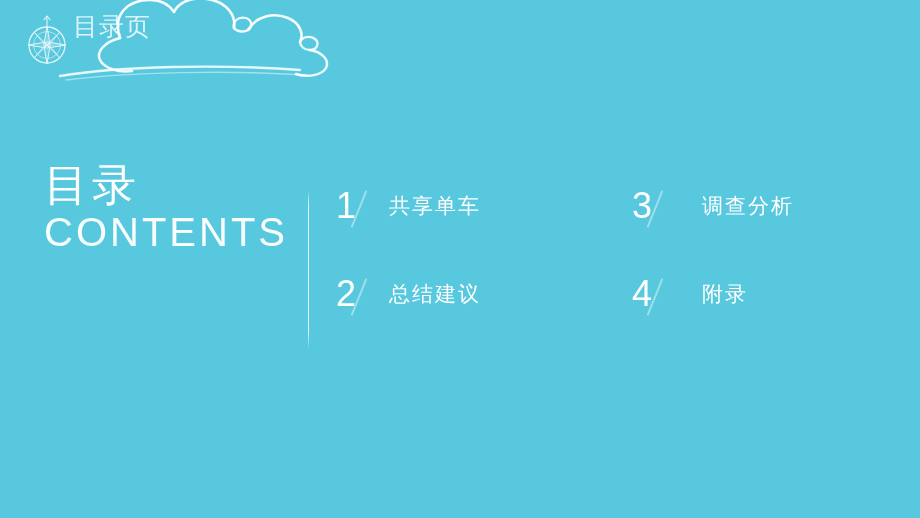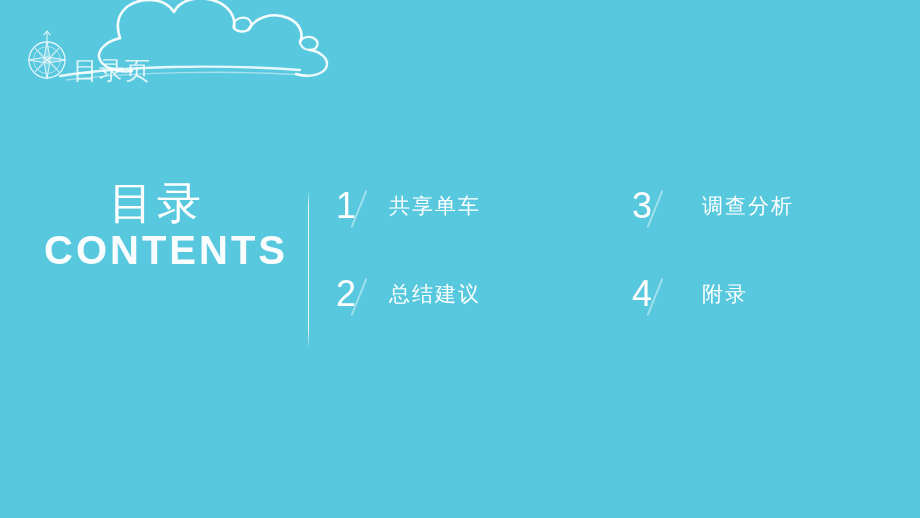--- a/index.html
+++ b/index.html
@@ -25,64 +25,64 @@
     top: -6px;
     width: 340px;
     height: 100px;
     pointer-events: none;
   }
 
   
   #header-badge {
     position: absolute;
     left: 22px;
-    top: 29px;
+    top: 14px;
     height: 54px;
     display: flex;
-    align-items: flex-end;
+    align-items: flex-start;
   }
   #compass-icon {
     width: 50px;
     height: 54px;
     flex: 0 0 auto;
   }
   #header-title {
     margin-left: 1px;
     font-size: 25px;
     line-height: 1;
     color: rgba(255,255,255,0.80);
     font-weight: 400;
     letter-spacing: 1px;
     white-space: nowrap;
   }
 
   
   #title-block {
     position: absolute;
     left: 0;
-    top: 178px;
+    top: 160px;
     width: 286px;
-    text-align: center;
+    text-align: left;
     padding-right: 16px;
     box-sizing: border-box;
     padding-left: 44px;
   }
   #title-cn {
     font-size: 44px;
     line-height: 50px;
     color: #ffffff;
     font-weight: 300;
     letter-spacing: 4px;
     white-space: nowrap;
   }
   #title-en {
     font-size: 40px;
     line-height: 44px;
     color: #ffffff;
-    font-weight: 700;
+    font-weight: 400;
     letter-spacing: 3px;
     white-space: nowrap;
     opacity: 0.97;
   }
 
   
   #divider {
     position: absolute;
     left: 308px;
     top: 192px;

